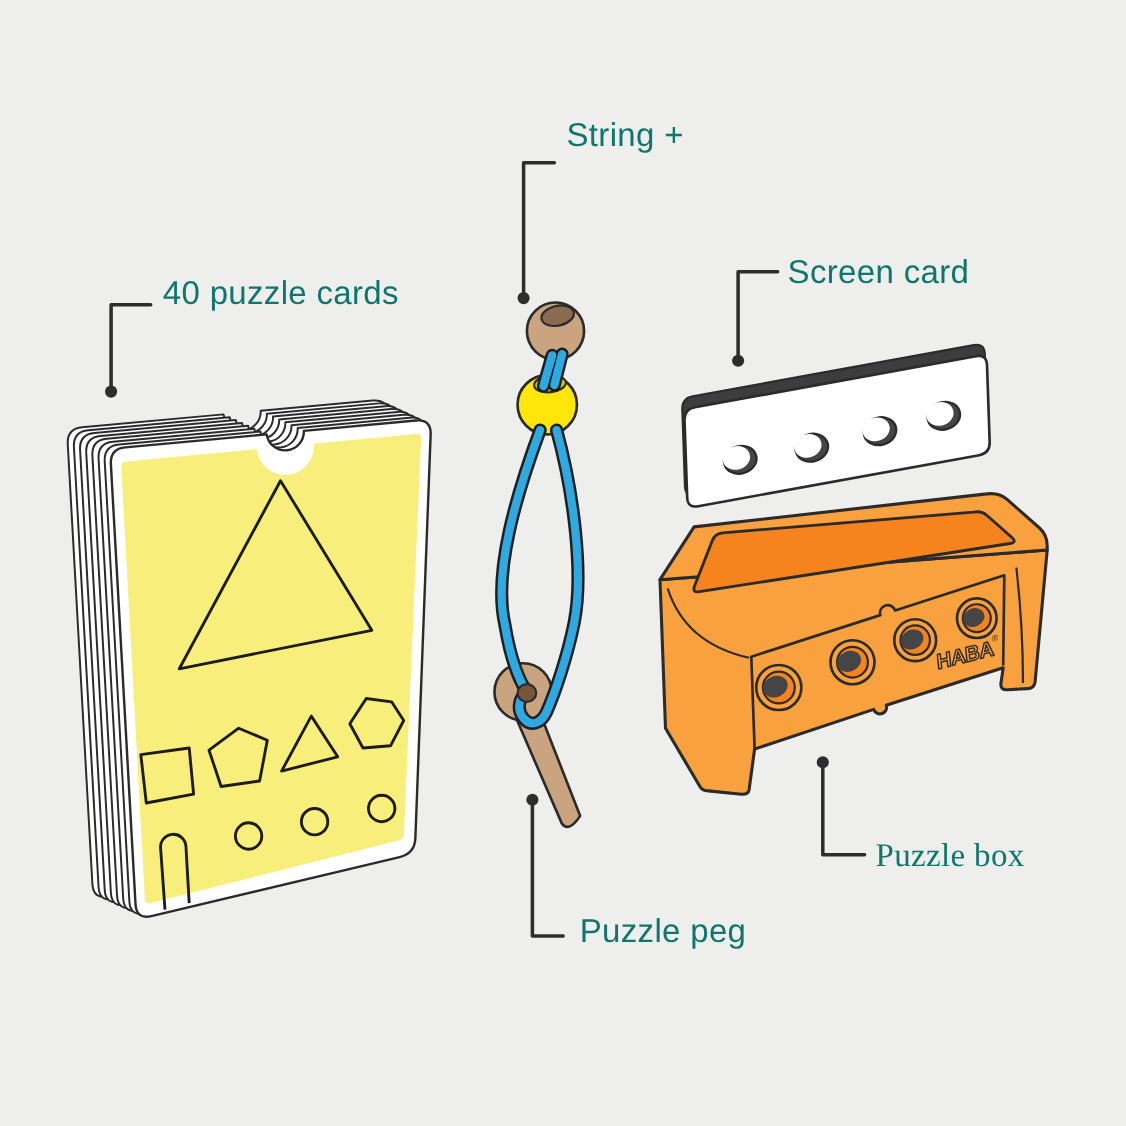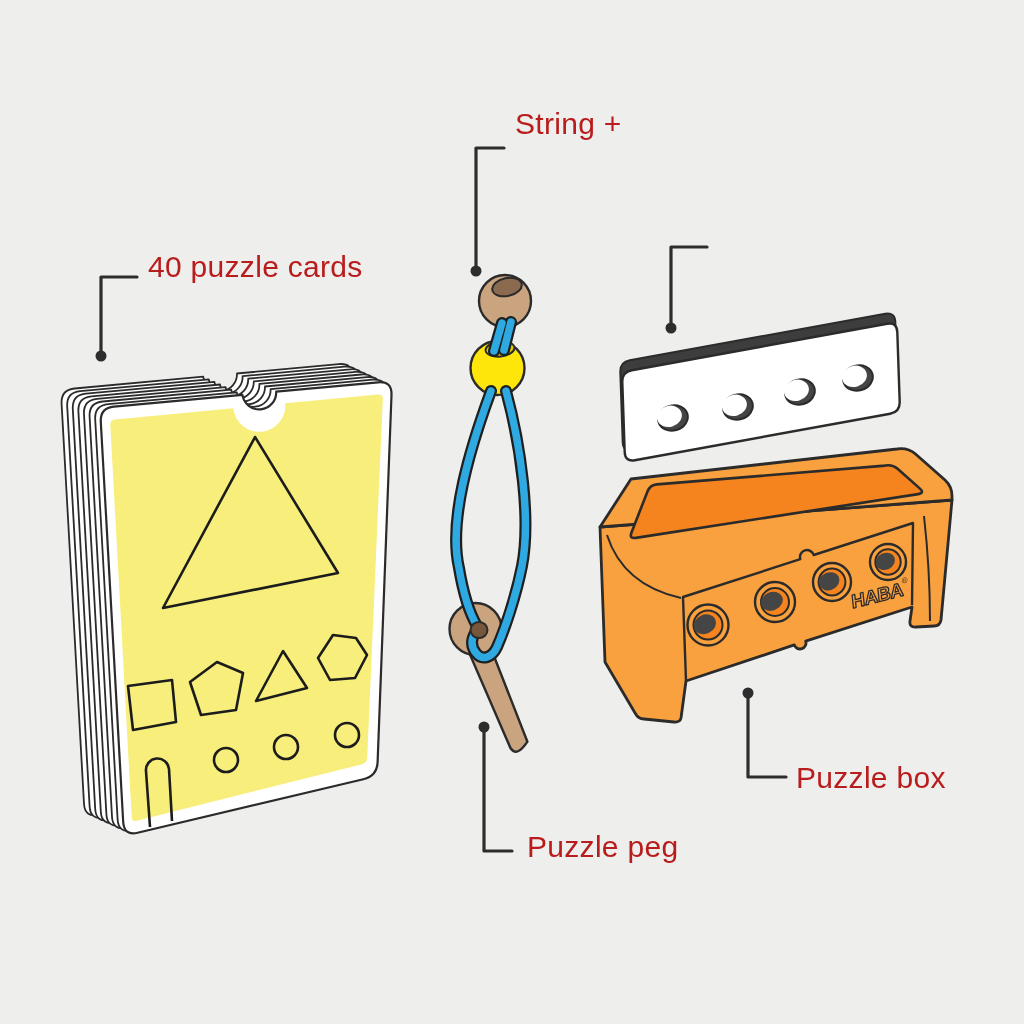--- a/index.html
+++ b/index.html
@@ -7,21 +7,21 @@
     position:relative;width:1024px;height:1024px;overflow:hidden;
     background:#eeeeec;
     font-family:"Liberation Sans", sans-serif;
   }
   .stage svg{position:absolute;left:0;top:0;}
   .callout{
     position:absolute;
     font-size:30px;
     line-height:42px;
     letter-spacing:.3px;
-    color:#b91c1c;
+    color:#0f766e;
     white-space:nowrap;
   }
 </style>
 </head>
 <body>
 
 <div class="stage">
 
 <svg width="1024" height="1024" viewBox="0 0 1024 1024">
   <defs>
@@ -165,22 +165,25 @@
 </svg>
 
 <div class="callout" style="left:148px;top:232px;margin-top:14px;">
   <div>40 puzzle cards</div>
 </div>
 
 <div class="callout" style="left:515px;top:103px;">
   <div>String +</div>
 </div>
 
+<div class="callout" style="left:716px;top:227px;">
+  <div>Screen card</div>
+</div>
 
-<div class="callout" style="left:796px;top:757px;">
+<div class="callout" style="left:796px;top:757px;font-family:Liberation Serif, serif;">
   <div>Puzzle box</div>
 </div>
 
 <div class="callout" style="left:527px;top:826px;">
   <div>Puzzle peg</div>
 </div>
 
 </div>
 
 </body></html>

